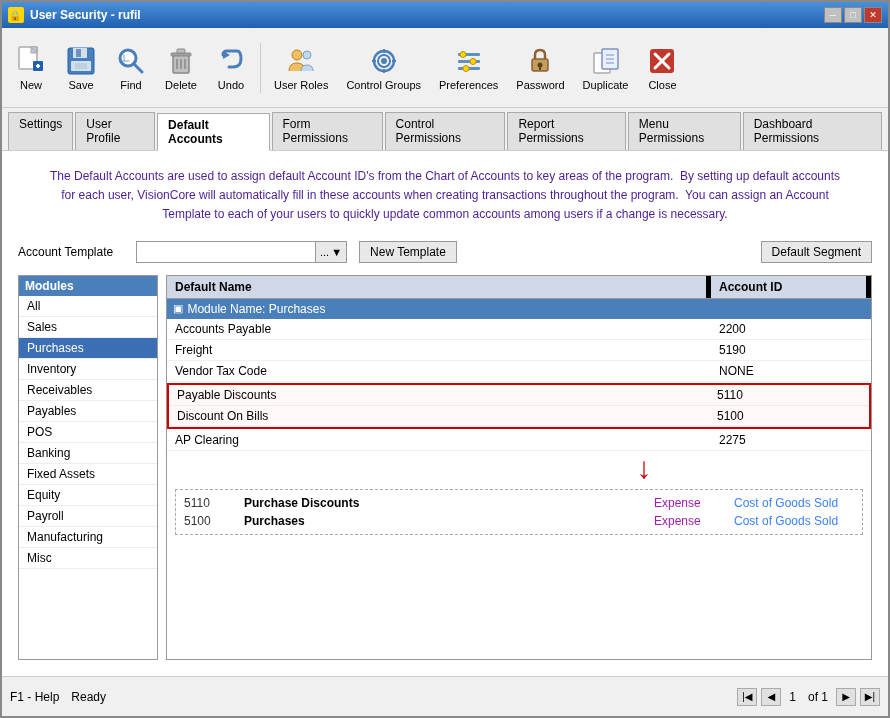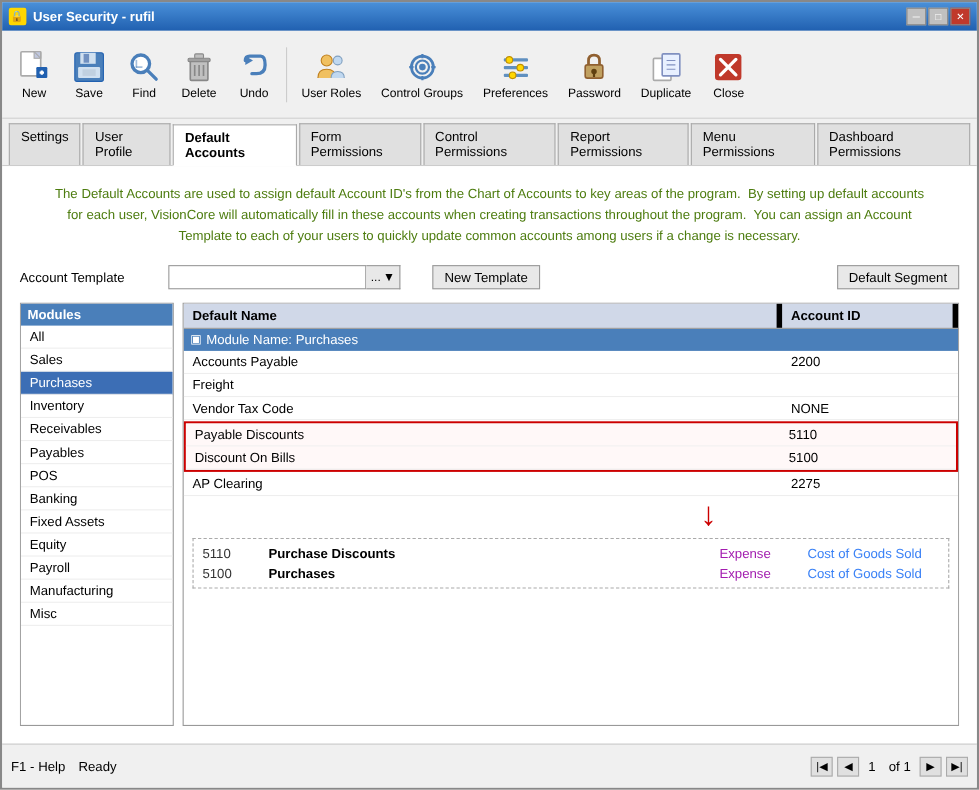--- a/index.html
+++ b/index.html
@@ -21,24 +21,24 @@
     .tool-label { font-size: 11px; margin-top: 2px; }
     .toolbar-sep { width: 1px; height: 50px; background: #ccc; margin: 0 2px; }
 
     
     .tabs { display: flex; background: #f0f0f0; border-bottom: 1px solid #ccc; padding: 4px 6px 0; gap: 2px; }
     .tab { padding: 4px 10px; background: #e0e0e0; border: 1px solid #aaa; border-bottom: none; cursor: pointer; font-size: 12px; }
     .tab.active { background: white; border-bottom: 1px solid white; font-weight: bold; position: relative; bottom: -1px; }
 
     
     .content { flex: 1; background: white; padding: 16px; display: flex; flex-direction: column; overflow: hidden; }
-    .description { text-align: center; font-size: 12px; line-height: 1.6; color: #4d7c0f; margin-bottom: 16px; padding: 0 20px; }
-
-    
-    .account-template-row { display: flex; align-items: center; gap: 25px; margin-bottom: 12px; }
+    .description { text-align: center; font-size: 12px; line-height: 1.6; color: #4c1d95; margin-bottom: 16px; padding: 0 20px; }
+
+    
+    .account-template-row { display: flex; align-items: center; gap: 8px; margin-bottom: 12px; }
     .account-template-label { font-size: 12px; min-width: 110px; }
     .template-input-group { display: flex; align-items: center; }
     .template-input { width: 180px; height: 22px; border: 1px solid #999; padding: 0 4px; font-size: 12px; }
     .template-browse-btn { height: 22px; padding: 0 4px; border: 1px solid #999; border-left: none; background: #e8e8e8; cursor: pointer; display: flex; align-items: center; font-size: 11px; }
     .new-template-btn { height: 22px; padding: 0 10px; border: 1px solid #999; background: #e8e8e8; cursor: pointer; font-size: 12px; margin-left: 4px; }
     .default-segment-btn { height: 22px; padding: 0 10px; border: 1px solid #999; background: #e8e8e8; cursor: pointer; font-size: 12px; margin-left: auto; }
 
     
     .main-area { display: flex; gap: 8px; flex: 1; overflow: hidden; }
 
@@ -286,20 +286,21 @@
             <span class="group-icon">▣</span>
             <span>Module Name: Purchases</span>
           </div>
 
           <div class="data-row">
             <div class="dc name-col">Accounts Payable</div>
             <div class="dc id-col">2200</div>
           </div>
           <div class="data-row">
             <div class="dc name-col">Freight</div>
+            <div class="dc id-col">5190</div>
           </div>
           <div class="data-row">
             <div class="dc name-col">Vendor Tax Code</div>
             <div class="dc id-col">NONE</div>
           </div>
 
           <div style="border: 2px solid #cc0000; margin: 1px 0;">
             <div class="data-row" style="background:#fff8f8;">
               <div class="dc name-col">Payable Discounts</div>
               <div class="dc id-col">5110</div>

